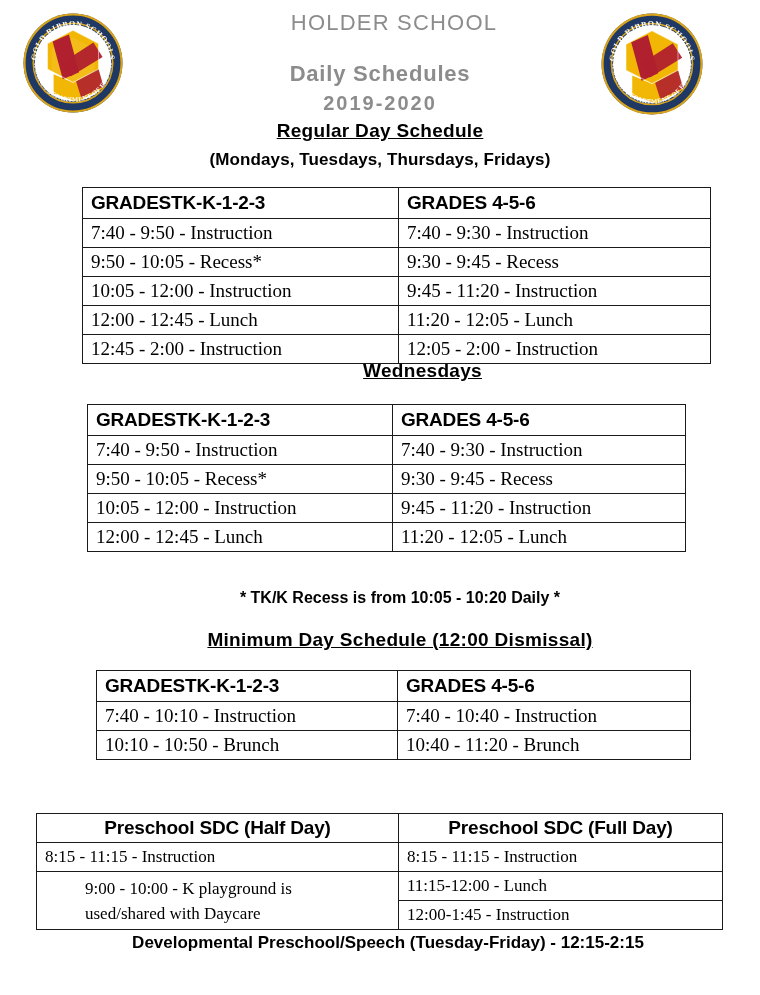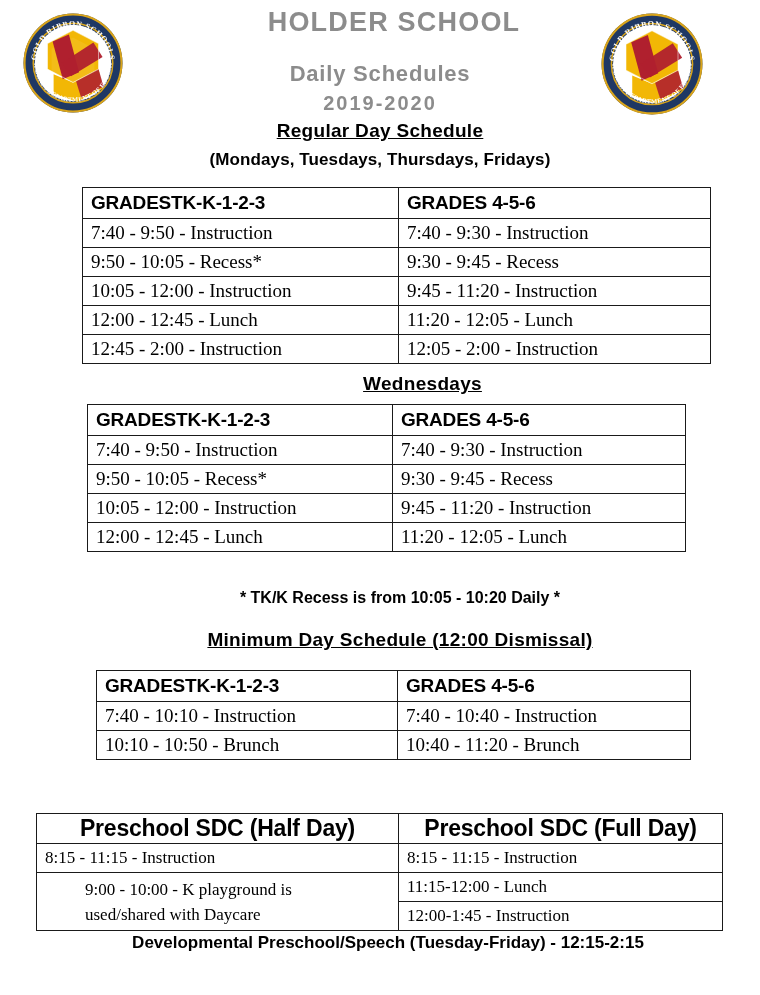--- a/index.html
+++ b/index.html
@@ -31,22 +31,22 @@
 
   .title-block {
     position: absolute;
     left: 0;
     right: 0;
     top: 6px;
     text-align: center;
     color: #8c8c8c;
   }
   .title-main {
-    font-size: 27px;
-    font-weight: bold;
+    font-size: 22px;
+    font-weight: normal;
     letter-spacing: 1.2px;
     line-height: 33px;
     padding-left: 28px;
   }
   .title-sub {
     font-size: 22px;
     font-weight: bold;
     letter-spacing: 0.8px;
     line-height: 30px;
     margin-top: 20px;
@@ -110,21 +110,21 @@
   table.sched td {
     font-family: "Liberation Serif", serif;
     font-weight: normal;
     font-size: 19px;
     height: 26px;
   }
 
   
   table.presch th {
     text-align: center;
-    font-size: 23px;
+    font-size: 19px;
     height: 26px;
   }
   table.presch td {
     font-size: 17px;
     height: 26px;
   }
   table.presch td.two-line {
     line-height: 25px;
     padding-top: 2px;
     padding-bottom: 2px;
@@ -242,21 +242,21 @@
       <td>12:00 - 12:45 - Lunch</td>
       <td>11:20 - 12:05 - Lunch</td>
     </tr>
     <tr>
       <td>12:45 - 2:00 - Instruction</td>
       <td>12:05 - 2:00 - Instruction</td>
     </tr>
   </tbody>
 </table>
 
-<div class="abs" style="left:85px; top:373px; width:675px;">
+<div class="abs" style="left:85px; top:360px; width:675px;">
   <div class="section-title">Wednesdays</div>
 </div>
 
 <table class="sched abs" style="left:87px; top:404px; width:598px;">
   <colgroup>
       <col style="width:305px">
       <col style="width:293px">
     </colgroup>
   <thead>
     <tr>

